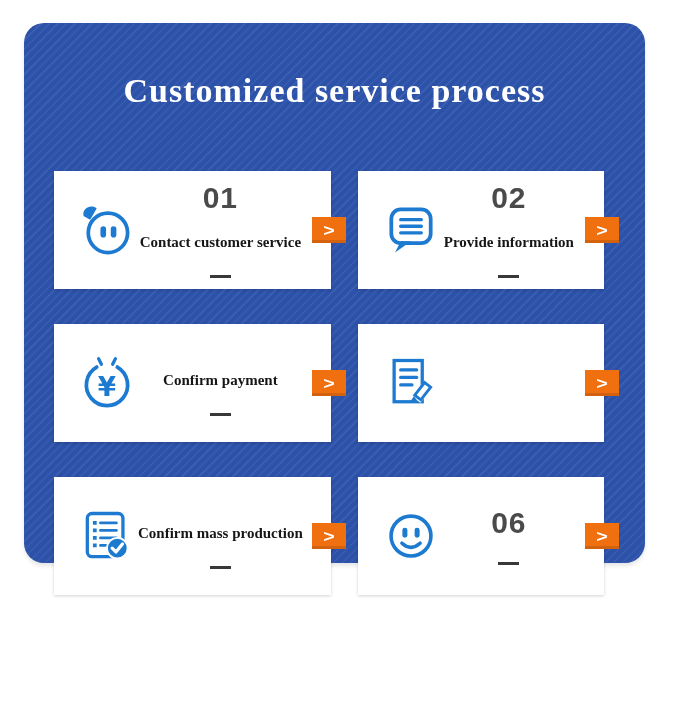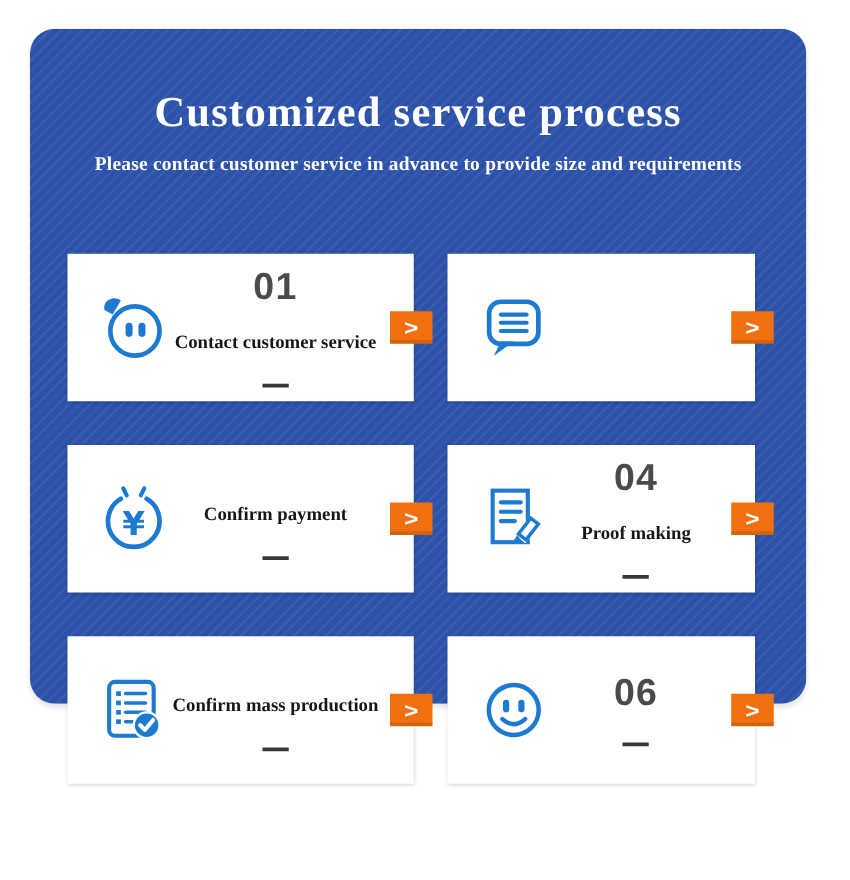--- a/index.html
+++ b/index.html
@@ -69,21 +69,20 @@
     font-family:"Liberation Sans", sans-serif;
     font-size:17px;font-weight:800;color:#ffffff;line-height:1;
     transform:scale(1.15,1.0);
   }
 </style>
 </head>
 <body>
 
 <div class="panel">
   <h1 class="title">Customized service process</h1>
-  <p class="subtitle">Please contact customer service in advance to provide size and requirements</p>
   <div class="cards" id="cards">
       <div class="card">
     <span class="icon">
           <svg viewBox="0 0 64 64" width="60" height="60">
             <circle cx="33" cy="35" r="21" fill="none" stroke="currentColor" stroke-width="4"></circle>
             <path d="M7 17 C5 9 15 4 21 9 L14 21 Z" fill="currentColor"></path>
             <rect x="25" y="28" width="6" height="12" rx="3" fill="currentColor"></rect>
             <rect x="36" y="28" width="6" height="12" rx="3" fill="currentColor"></rect>
           </svg>
         </span>
@@ -99,20 +98,25 @@
       <div class="card">
     <span class="icon">
           <svg viewBox="0 0 64 64" width="60" height="60">
             <rect x="11" y="10" width="42" height="36" rx="10" fill="none" stroke="currentColor" stroke-width="4"></rect>
             <path d="M21 44 L15 56 L32 44 Z" fill="currentColor"></path>
             <line x1="21" y1="21" x2="43" y2="21" stroke="currentColor" stroke-width="3.5" stroke-linecap="round"></line>
             <line x1="21" y1="28" x2="43" y2="28" stroke="currentColor" stroke-width="3.5" stroke-linecap="round"></line>
             <line x1="21" y1="35" x2="43" y2="35" stroke="currentColor" stroke-width="3.5" stroke-linecap="round"></line>
           </svg>
         </span>
+    <div class="txt">
+      <div class="num">02</div>
+      <div class="lbl">Provide information</div>
+      <div class="dash"></div>
+    </div>
     <div class="arrow-btn">
       <span class="arrow-glyph">&gt;</span>
     </div>
   </div>
       <div class="card">
     <span class="icon">
           <svg viewBox="0 0 64 64" width="60" height="60">
             <path d="M21 15 A22 22 0 1 0 43 15" fill="none" stroke="currentColor" stroke-width="4" stroke-linecap="round"></path>
             <path d="M23 6 L26 12 M41 6 L38 12" fill="none" stroke="currentColor" stroke-width="3.5" stroke-linecap="round"></path>
             <text x="32" y="46" font-size="28" font-weight="bold" text-anchor="middle" fill="currentColor" font-family="DejaVu Sans, sans-serif">¥</text>
@@ -131,25 +135,20 @@
           <svg viewBox="0 0 64 64" width="60" height="60">
             <rect x="14" y="8" width="30" height="44" fill="none" stroke="currentColor" stroke-width="3.5"></rect>
             <line x1="21" y1="18" x2="38" y2="18" stroke="currentColor" stroke-width="3.5" stroke-linecap="round"></line>
             <line x1="21" y1="26" x2="38" y2="26" stroke="currentColor" stroke-width="3.5" stroke-linecap="round"></line>
             <line x1="21" y1="34" x2="33" y2="34" stroke="currentColor" stroke-width="3.5" stroke-linecap="round"></line>
             <path d="M33 46 L47 29 L56 36 L42 53 Z" fill="#ffffff"></path>
             <path d="M36 45 L46.5 31.5 L53 36.5 L42.5 50 Z" fill="#ffffff" stroke="currentColor" stroke-width="3"></path>
             <path d="M35 46 L30 53.5 L38.5 50.5 Z" fill="currentColor"></path>
           </svg>
         </span>
-    <div class="txt">
-      <div class="num">04</div>
-      <div class="lbl">Proof making</div>
-      <div class="dash"></div>
-    </div>
     <div class="arrow-btn">
       <span class="arrow-glyph">&gt;</span>
     </div>
   </div>
       <div class="card">
     <span class="icon">
           <svg viewBox="0 0 64 64" width="60" height="60">
             <rect x="11" y="8" width="38" height="46" rx="5" fill="none" stroke="currentColor" stroke-width="3.5"></rect>
             <rect x="17" y="16" width="4" height="4" fill="currentColor"></rect>
             <rect x="17" y="24" width="4" height="4" fill="currentColor"></rect>

